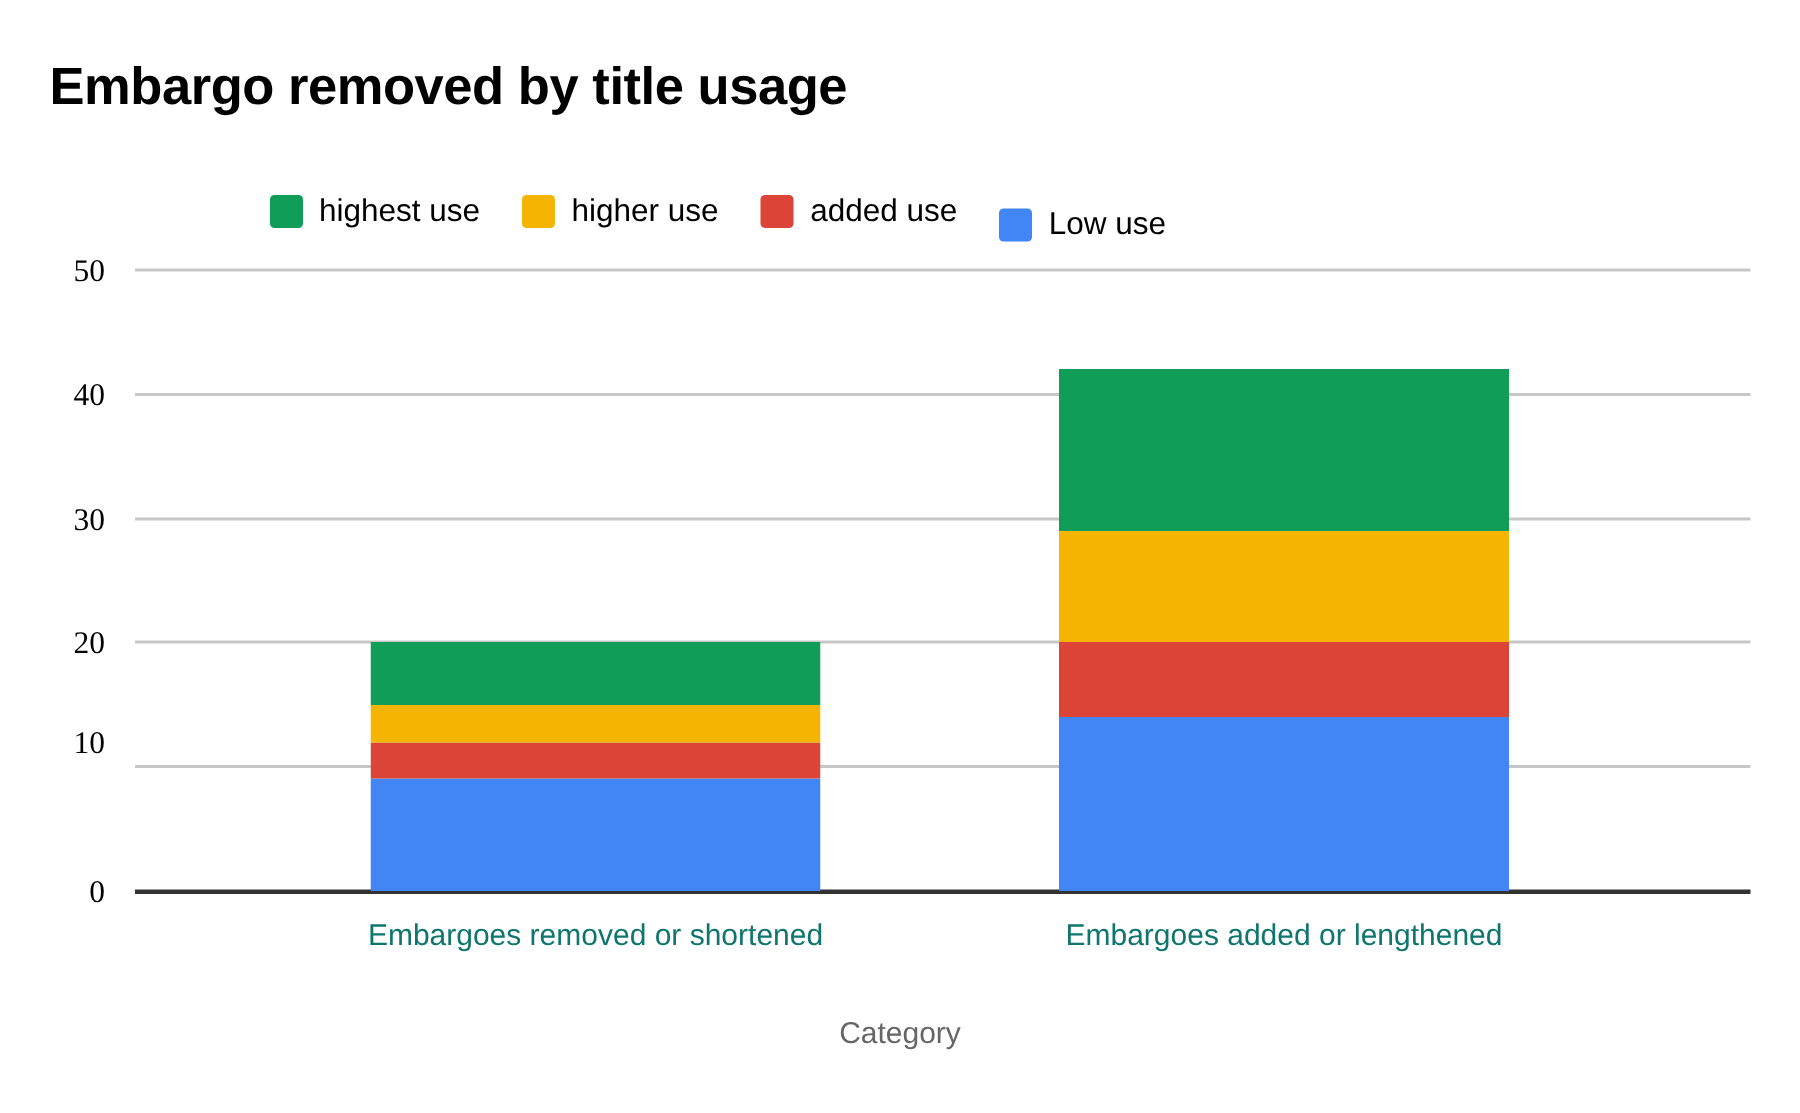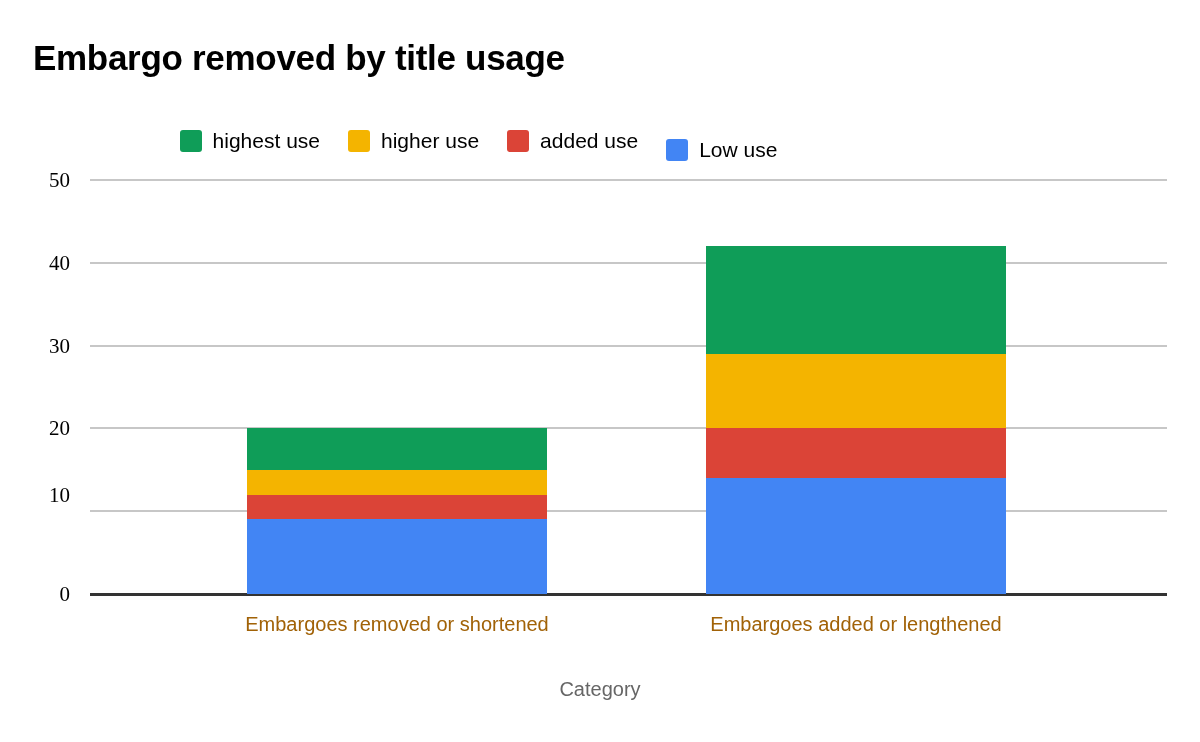--- a/index.html
+++ b/index.html
@@ -97,21 +97,21 @@
     overflow: hidden;
   }
   .seg {
     position: absolute;
     left: 0;
     width: 100%;
   }
   .xlabel {
     position: absolute;
     font-size: 20px;
-    color: #a16207;
+    color: #0f766e;
     text-align: center;
     white-space: nowrap;
     top: 613px;
   }
   .axis-title {
     position: absolute;
     left: 0;
     top: 678px;
     width: 1200px;
     text-align: center;

